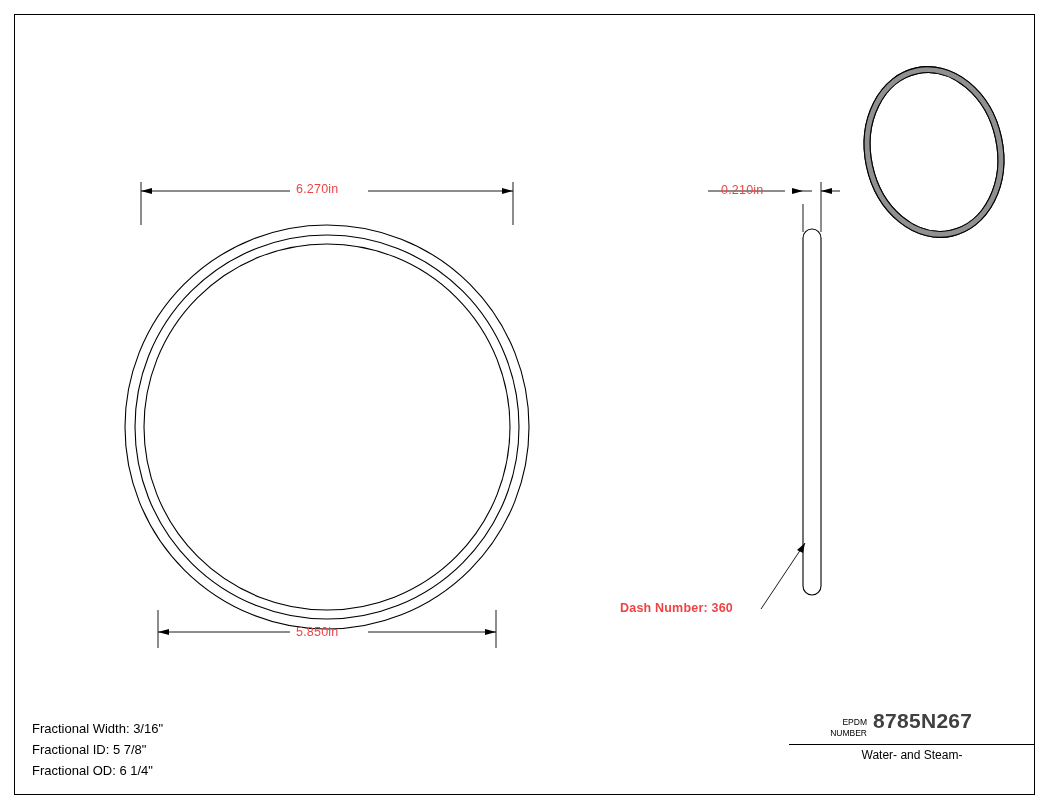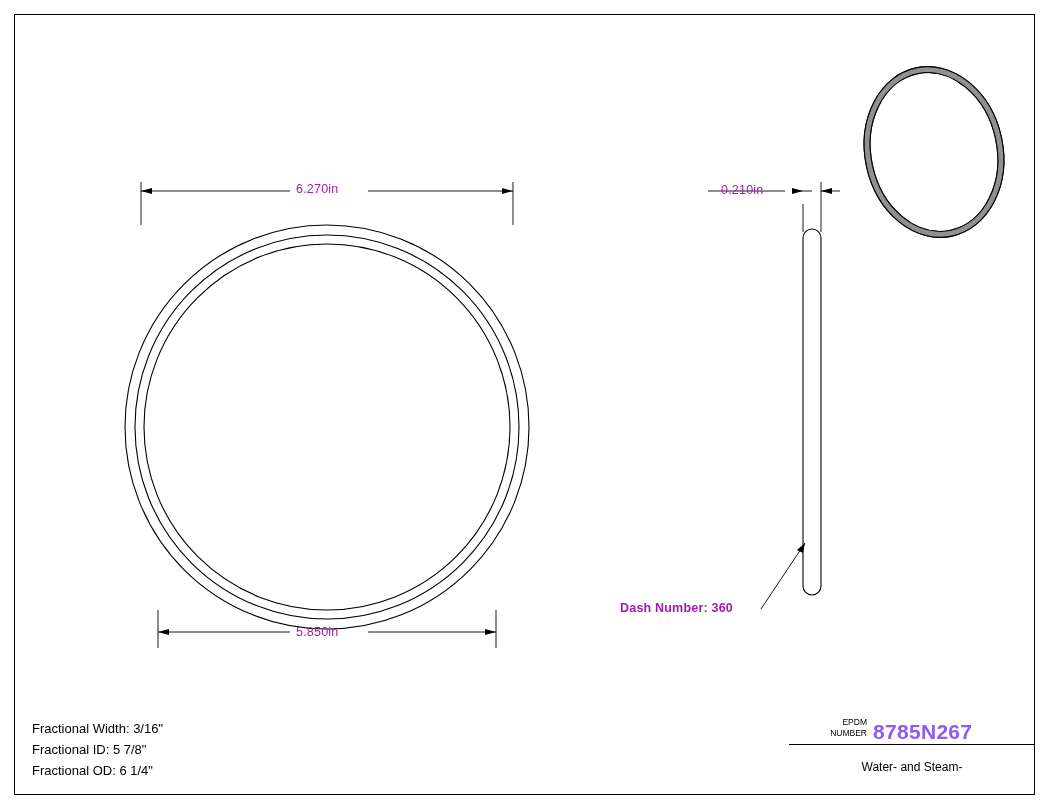--- a/index.html
+++ b/index.html
@@ -33,21 +33,21 @@
     position: absolute;
     left: 0;
     top: 0;
     width: 1050px;
     height: 811px;
     pointer-events: none;
   }
   .dimtext {
     position: absolute;
     font-size: 12.5px;
-    color: #a21caf;
+    color: #ef4444;
     white-space: nowrap;
     letter-spacing: 0.2px;
   }
   #dim-od-text { left: 296px; top: 182px; }
   #dim-id-text { left: 296px; top: 625px; }
   #dim-cs-text { left: 721px; top: 183px; }
   #dash-text   { left: 620px; top: 601px; font-weight: bold; }
 
   .fractions {
     position: absolute;
@@ -81,30 +81,30 @@
     top: 8px;
     width: 60px;
     font-size: 8.5px;
     line-height: 10.5px;
     text-align: right;
     color: #000000;
   }
   #part-number {
     position: absolute;
     left: 84px;
-    top: 11px;
+    top: 0;
     font-size: 21px;
     font-weight: bold;
     letter-spacing: 0.3px;
-    color: #8b5cf6;
+    color: #404040;
   }
   #tb-desc {
     position: absolute;
     left: 0;
-    top: 50px;
+    top: 38px;
     width: 246px;
     text-align: center;
     font-size: 12px;
     line-height: 17px;
     color: #000000;
   }
 </style>
 </head>
 <body>
 

